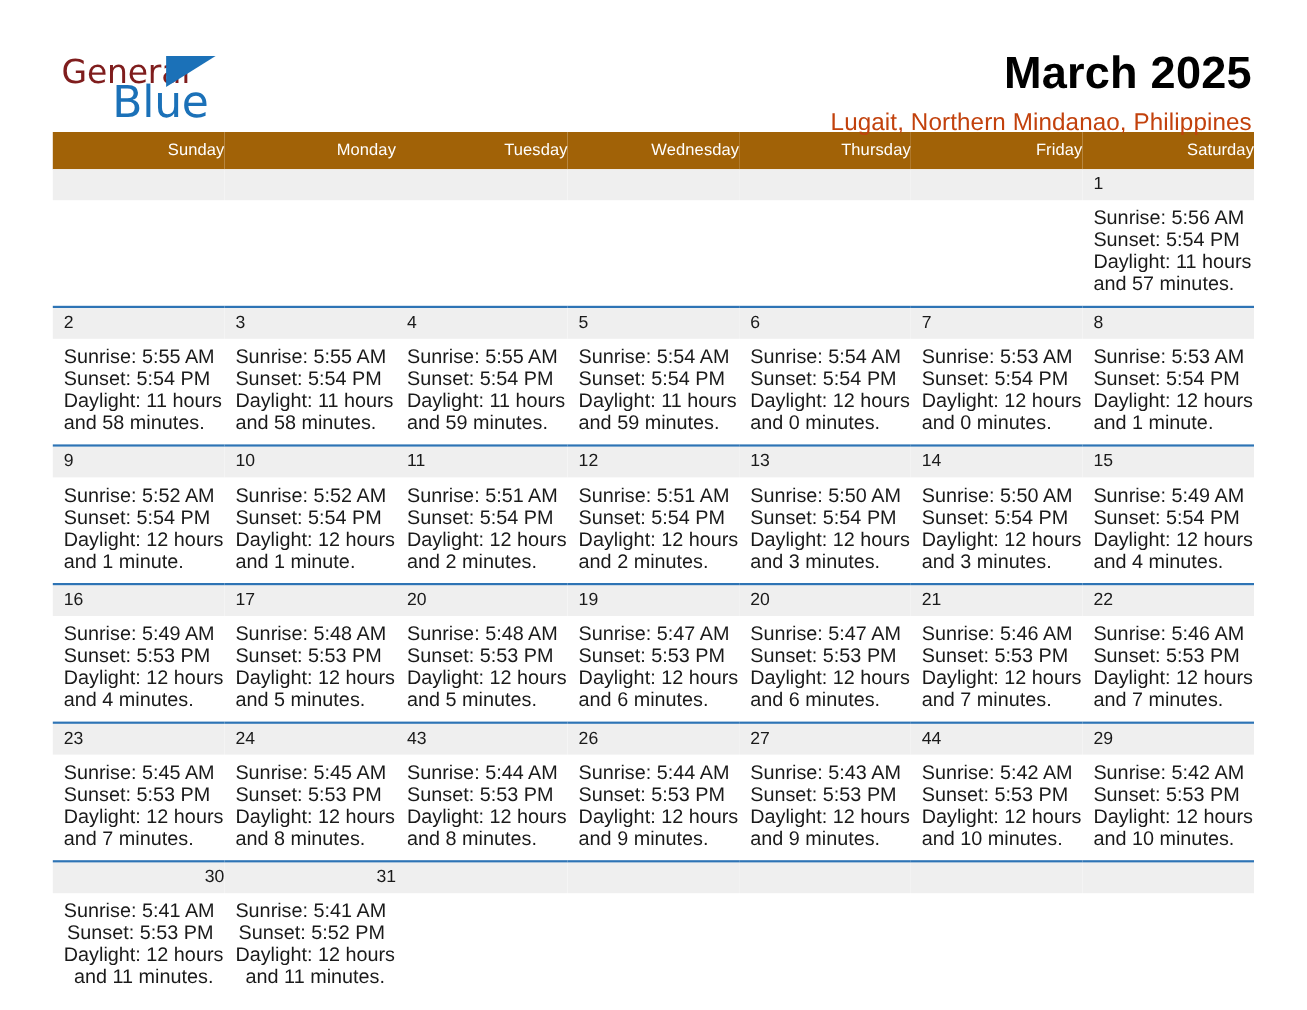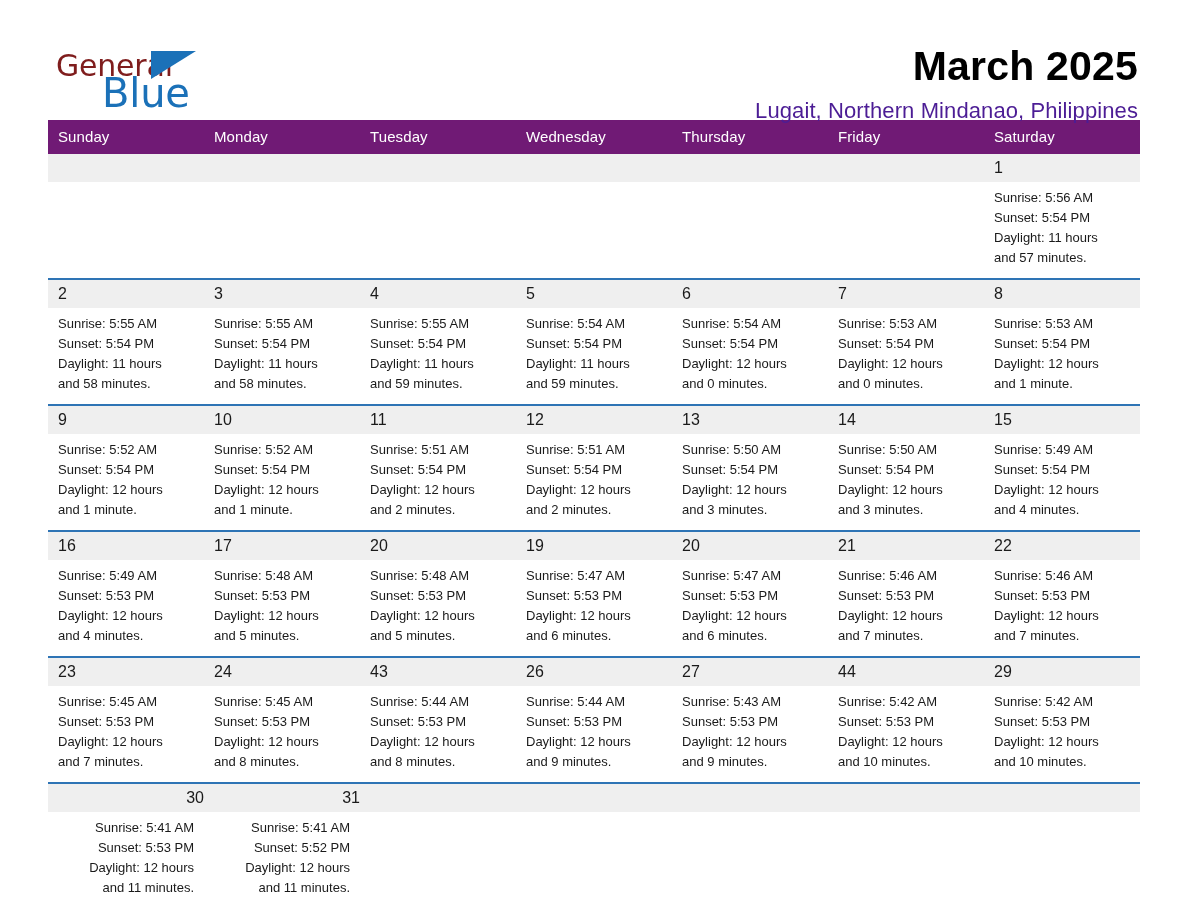--- a/index.html
+++ b/index.html
@@ -78,40 +78,40 @@
     line-height: 48px;
     font-weight: bold;
     color: #000000;
     margin: 0;
     letter-spacing: 0.2px;
   }
   .location {
     font-size: 22px;
     line-height: 30px;
     font-weight: normal;
-    color: #4c1d95;
+    color: #c2410c;
     margin: 6px 0 0 0;
     letter-spacing: 0.1px;
   }
 
   
   .calendar {
     margin-top: 12px;
     width: 1092px;
     border-collapse: collapse;
     table-layout: fixed;
   }
   .calendar col { width: 156px; }
 
   .calendar thead th {
-    background: #701a75;
+    background: #a16207;
     color: #ffffff;
     font-size: 15px;
     font-weight: normal;
-    text-align: left;
+    text-align: right;
     padding: 8px 0 9px 10px;
     letter-spacing: 0.1px;
     margin-top: 40px;
   }
 
   .calendar tbody td {
     vertical-align: top;
     padding: 0;
     border-top: 2px solid #2e74b5;
     background: #ffffff;
@@ -122,21 +122,21 @@
     background: #efefef;
     font-size: 16px;
     line-height: 20px;
     color: #1a1a1a;
     padding: 4px 0 4px 10px;
     height: 20px;
     box-sizing: content-box;
   }
   .dayinfo {
     padding: 6px 10px 10px 10px;
-    font-size: 13px;
+    font-size: 18px;
     line-height: 20px;
     color: #1a1a1a;
   }
   .dayinfo div { white-space: nowrap; }
   .week-1 .daynum,
   .week-1 .dayinfo { min-height: 0; }
   tr.week-row td { height: 96px; }
   tr.week-last td { height: 100px; text-align: right; }
   td.empty .dayinfo { min-height: 80px; }
 </style>

